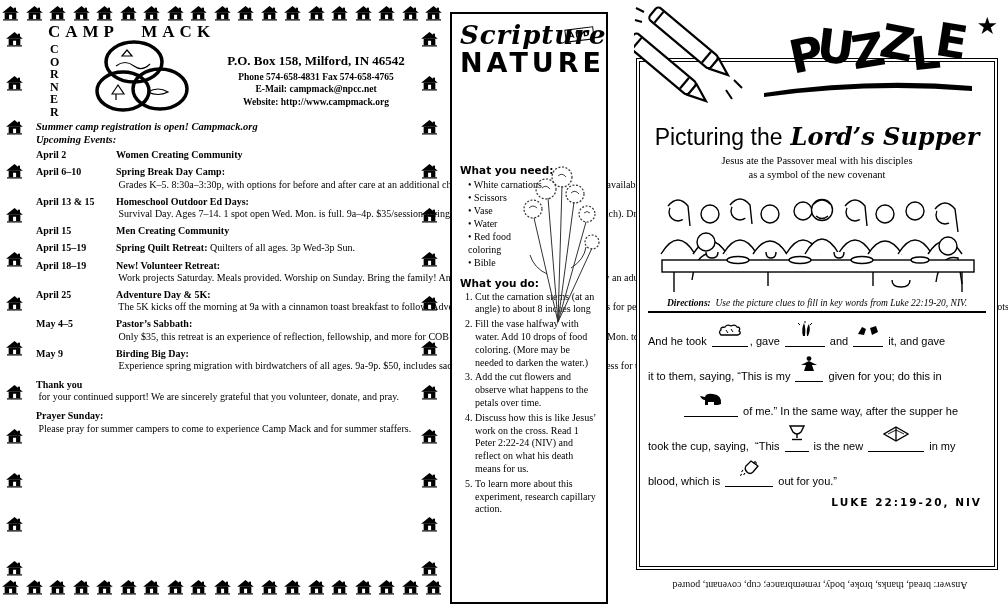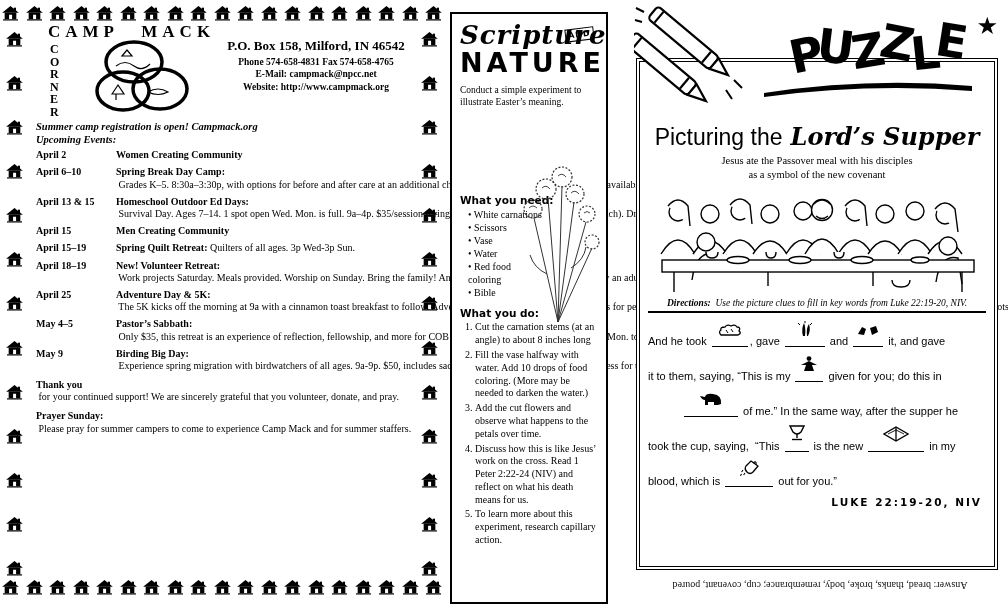--- a/index.html
+++ b/index.html
@@ -14,21 +14,21 @@
   .houses-col { position:absolute; top:32px; height:544px; display:flex; flex-direction:column; justify-content:space-between; width:20px; }
   .houses-col.left { left:6px; }
   .houses-col.right { left:421px; }
   .house svg { display:block; }
   .lp-content { position:absolute; left:36px; top:22px; width:378px; }
   .lp-header { position:relative; height:98px; }
   .camp-title { position:absolute; left:12px; top:0; font-size:17px; font-weight:bold; letter-spacing:5px; word-spacing:14px; }
   .corner { position:absolute; left:14px; top:21px; font-weight:bold; font-size:12px; line-height:12.5px; }
   .corner span { display:block; }
   .logo { position:absolute; left:56px; top:16px; }
-  .addr { position:absolute; left:176px; top:16px; width:208px; text-align:center; font-weight:bold; }
+  .addr { position:absolute; left:176px; top:31px; width:208px; text-align:center; font-weight:bold; }
   .addr-main { font-size:13px; margin-bottom:2px; }
   .addr-small { font-size:9.5px; line-height:1.3; }
   .lp-line { font-size:10.5px; font-weight:bold; line-height:1.25;font-style:italic; }
   #events { margin-top:3px; }
   .ev { display:flex; margin-bottom:5px; font-size:10px; line-height:1.22; }
   .ev-date { width:80px; flex:none; font-weight:bold; }
   .ev-body { flex:1; }
   .ev-title { font-weight:bold; }
   .lp-para { font-size:10px; line-height:1.22; margin-top:7px; }
 
@@ -751,21 +751,20 @@
     <div class="lp-para"><b>Prayer Sunday:</b><span class="vt"> Please pray for summer campers to come to experience Camp Mack and for summer staffers.</span></div>
   </div>
 </div>
 
 <div class="mid">
   <div class="sn-titles">
     <div class="sn-script">Scripture</div>
     <div class="sn-and">AND</div>
     <div class="sn-caps">NATURE</div>
   </div>
-  <div class="sn-intro">Conduct a simple experiment to illustrate Easter’s meaning.</div>
 
   <svg class="sn-flowers" width="86" height="168" viewBox="0 0 86 168">
     <g fill="none" stroke="#333" stroke-width="1">
       <path d="M43 166 L19 62 M43 166 L33 42 M43 166 L47 30 M43 166 L59 46 M43 166 L71 66 M43 166 L77 92"></path>
       <path d="M32 118 q-13 -6 -17 -19 M56 112 q13 -8 15 -21"></path>
     </g>
     <g fill="none" stroke="#333" stroke-width="1.2" stroke-dasharray="2 1.6">
       <circle cx="18" cy="53" r="9"></circle>
       <circle cx="31" cy="33" r="10"></circle>
       <circle cx="47" cy="21" r="10"></circle>

